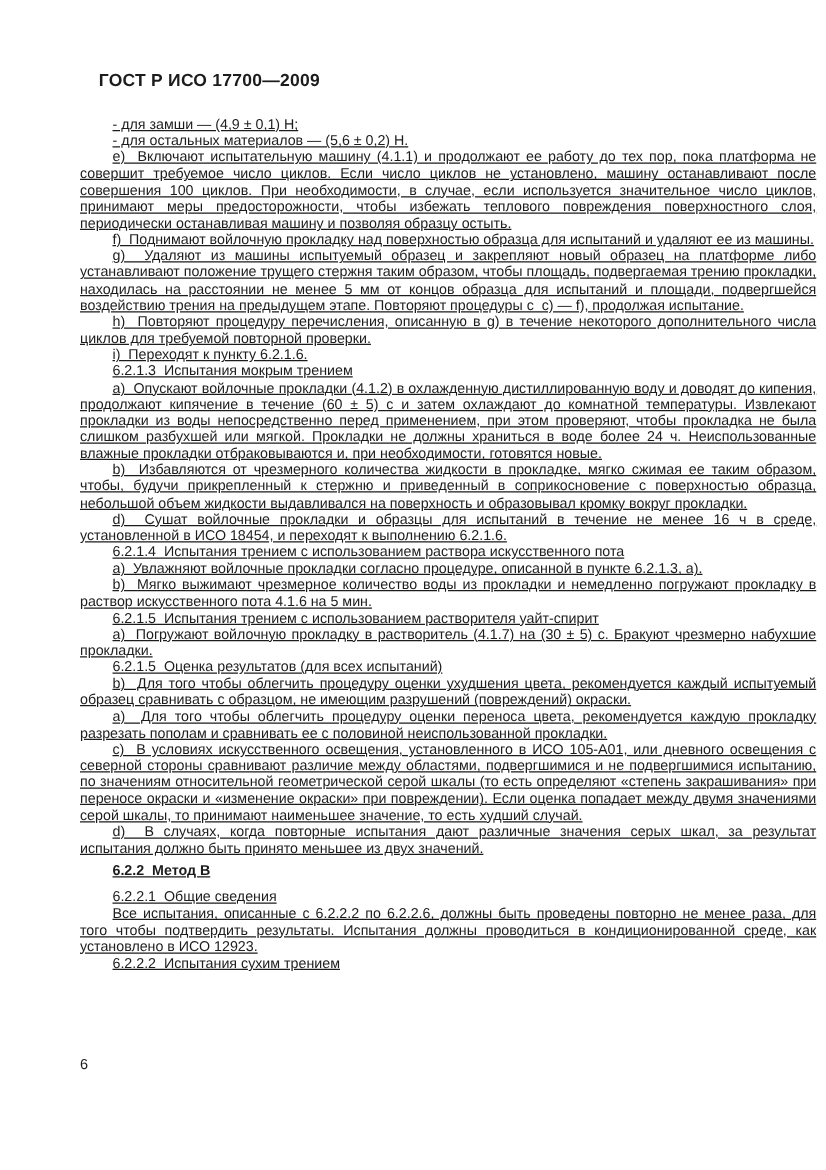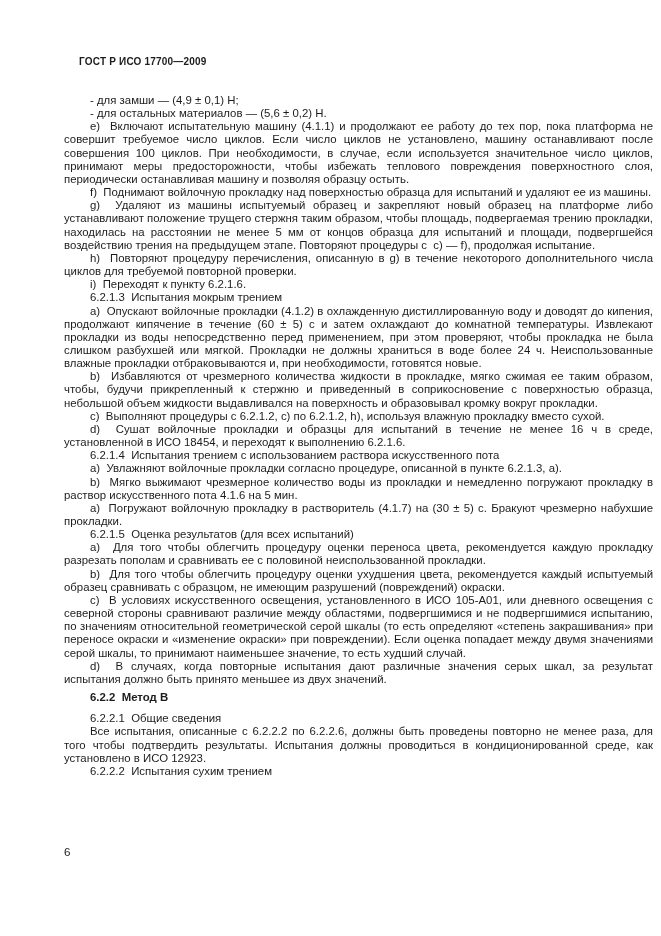--- a/index.html
+++ b/index.html
@@ -13,32 +13,33 @@
     height: 936px;
     background: #ffffff;
     font-family: "Liberation Sans", sans-serif;
     color: #1c1c1c;
     overflow: hidden;
   }
   .running-header {
     position: absolute;
     left: 79px;
     top: 56px;
-    font-size: 10px;
+    font-size: 14px;
     font-weight: bold;
     letter-spacing: 0.2px;
   }
   .doc-body {
     position: absolute;
     left: 64px;
     top: 94px;
     width: 589px;
     font-size: 11.4px;
     line-height: 13.15px;
     text-align: justify;
+    text-decoration: underline;
   }
   .doc-body p {
     margin: 0;
     padding: 0;
     text-indent: 26px;
   }
   .doc-body p.bold {
     font-weight: bold;
   }
   .doc-body p.sp1 { margin-top: 5px; }
@@ -60,29 +61,29 @@
     <p>- для замши — (4,9 ± 0,1) Н;</p>
     <p>- для остальных материалов — (5,6 ± 0,2) Н.</p>
     <p>e)&nbsp; Включают испытательную машину (4.1.1) и продолжают ее работу до тех пор, пока платформа не совершит требуемое число циклов. Если число циклов не установлено, машину останавливают после совершения 100 циклов. При необходимости, в случае, если используется значительное число циклов, принимают меры предосторожности, чтобы избежать теплового повреждения поверхностного слоя, периодически останавливая машину и позволяя образцу остыть.</p>
     <p>f)&nbsp; Поднимают войлочную прокладку над поверхностью образца для испытаний и удаляют ее из машины.</p>
     <p>g)&nbsp; Удаляют из машины испытуемый образец и закрепляют новый образец на платформе либо устанавливают положение трущего стержня таким образом, чтобы площадь, подвергаемая трению прокладки, находилась на расстоянии не менее 5 мм от концов образца для испытаний и площади, подвергшейся воздействию трения на предыдущем этапе. Повторяют процедуры с&nbsp; c) — f), продолжая испытание.</p>
     <p>h)&nbsp; Повторяют процедуру перечисления, описанную в g) в течение некоторого дополнительного числа циклов для требуемой повторной проверки.</p>
     <p>i)&nbsp; Переходят к пункту 6.2.1.6.</p>
     <p>6.2.1.3&nbsp; Испытания мокрым трением</p>
     <p>a)&nbsp; Опускают войлочные прокладки (4.1.2) в охлажденную дистиллированную воду и доводят до кипения, продолжают кипячение в течение (60 ± 5) с и затем охлаждают до комнатной температуры. Извлекают прокладки из воды непосредственно перед применением, при этом проверяют, чтобы прокладка не была слишком разбухшей или мягкой. Прокладки не должны храниться в воде более 24 ч. Неиспользованные влажные прокладки отбраковываются и, при необходимости, готовятся новые.</p>
     <p>b)&nbsp; Избавляются от чрезмерного количества жидкости в прокладке, мягко сжимая ее таким образом, чтобы, будучи прикрепленный к стержню и приведенный в соприкосновение с поверхностью образца, небольшой объем жидкости выдавливался на поверхность и образовывал кромку вокруг прокладки.</p>
-    <p>c)&nbsp; Выполняют процедуры с 6.2.1.2, c) по 6.2.1.2, h), используя влажную прокладку вместо сухой.</p>
     <p>d)&nbsp; Сушат войлочные прокладки и образцы для испытаний в течение не менее 16 ч в среде, установленной в ИСО 18454, и переходят к выполнению 6.2.1.6.</p>
     <p>6.2.1.4&nbsp; Испытания трением с использованием раствора искусственного пота</p>
     <p>a)&nbsp; Увлажняют войлочные прокладки согласно процедуре, описанной в пункте 6.2.1.3, a).</p>
     <p>b)&nbsp; Мягко выжимают чрезмерное количество воды из прокладки и немедленно погружают прокладку в раствор искусственного пота 4.1.6 на 5 мин.</p>
+    <p>6.2.1.5&nbsp; Испытания трением с использованием растворителя уайт-спирит</p>
     <p>a)&nbsp; Погружают войлочную прокладку в растворитель (4.1.7) на (30 ± 5) с. Бракуют чрезмерно набухшие прокладки.</p>
     <p>6.2.1.5&nbsp; Оценка результатов (для всех испытаний)</p>
+    <p>b)&nbsp; Для того чтобы облегчить процедуру оценки ухудшения цвета, рекомендуется каждый испытуемый образец сравнивать с образцом, не имеющим разрушений (повреждений) окраски.</p>
     <p>a)&nbsp; Для того чтобы облегчить процедуру оценки переноса цвета, рекомендуется каждую прокладку разрезать пополам и сравнивать ее с половиной неиспользованной прокладки.</p>
-    <p>b)&nbsp; Для того чтобы облегчить процедуру оценки ухудшения цвета, рекомендуется каждый испытуемый образец сравнивать с образцом, не имеющим разрушений (повреждений) окраски.</p>
     <p>c)&nbsp; В условиях искусственного освещения, установленного в ИСО 105-А01, или дневного освещения с северной стороны сравнивают различие между областями, подвергшимися и не подвергшимися испытанию, по значениям относительной геометрической серой шкалы (то есть определяют «степень закрашивания» при переносе окраски и «изменение окраски» при повреждении). Если оценка попадает между двумя значениями серой шкалы, то принимают наименьшее значение, то есть худший случай.</p>
     <p>d)&nbsp; В случаях, когда повторные испытания дают различные значения серых шкал, за результат испытания должно быть принято меньшее из двух значений.</p>
     <p class="bold sp1">6.2.2&nbsp; Метод В</p>
     <p class="sp2">6.2.2.1&nbsp; Общие сведения</p>
     <p>Все испытания, описанные с 6.2.2.2 по 6.2.2.6, должны быть проведены повторно не менее раза, для того чтобы подтвердить результаты. Испытания должны проводиться в кондиционированной среде, как установлено в ИСО 12923.</p>
     <p>6.2.2.2&nbsp; Испытания сухим трением</p>
   </div>
 
   <div class="page-number">6</div>
 </div>

